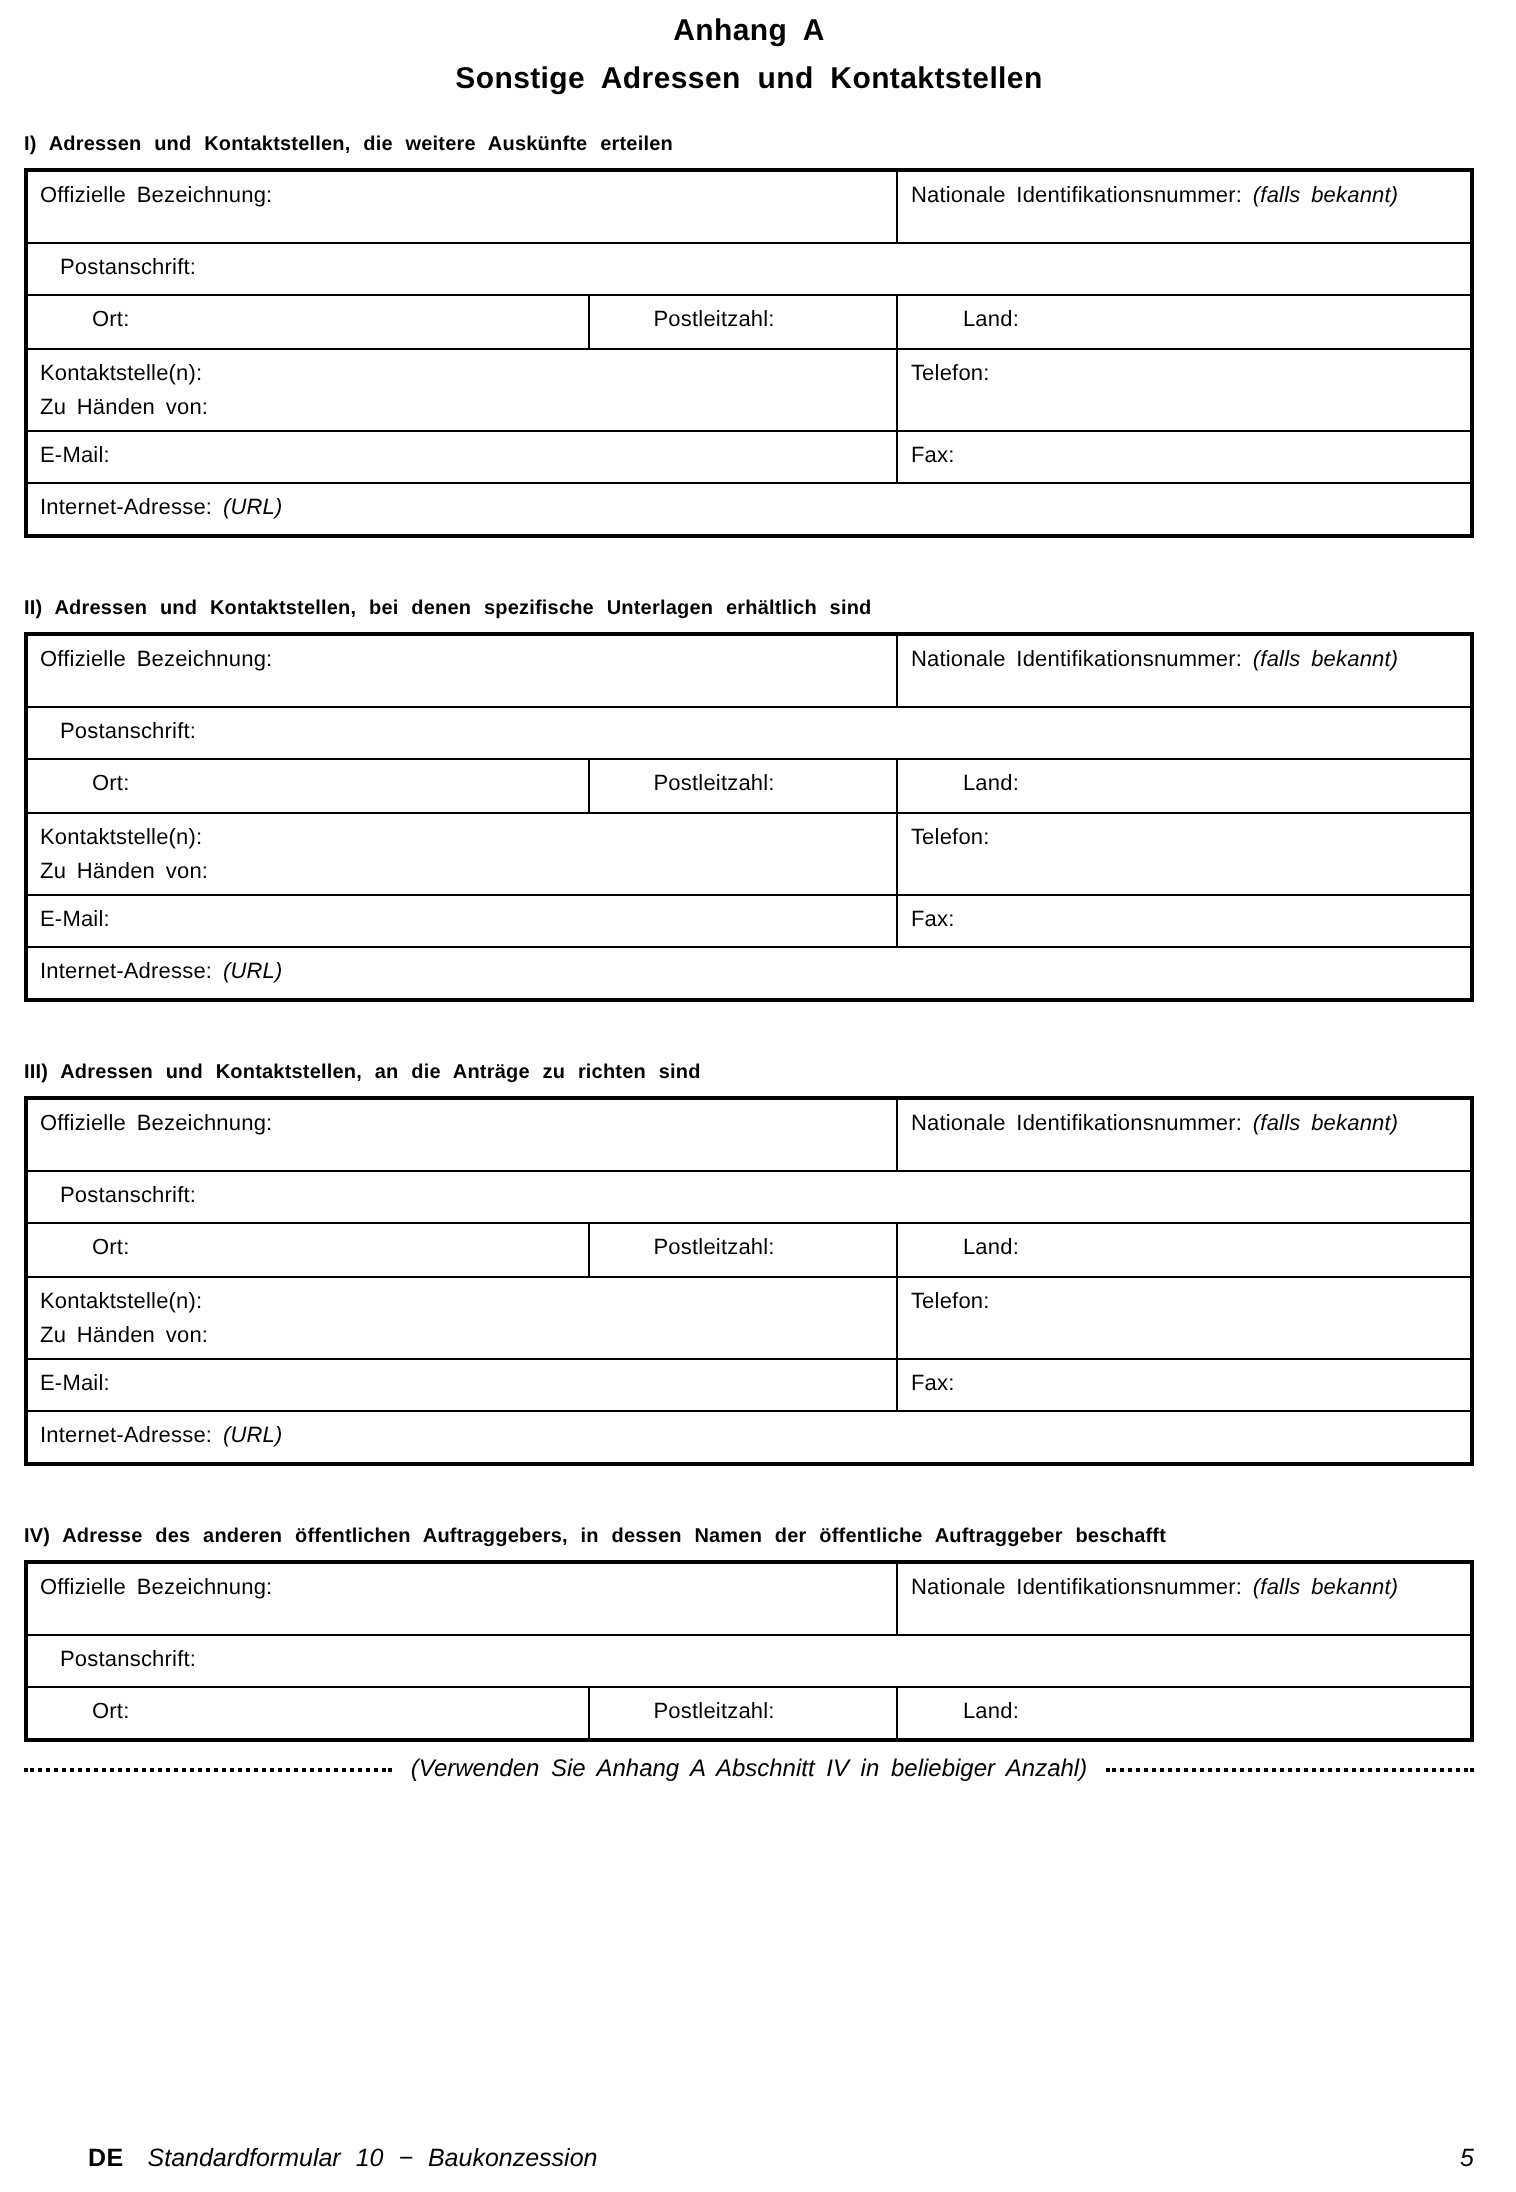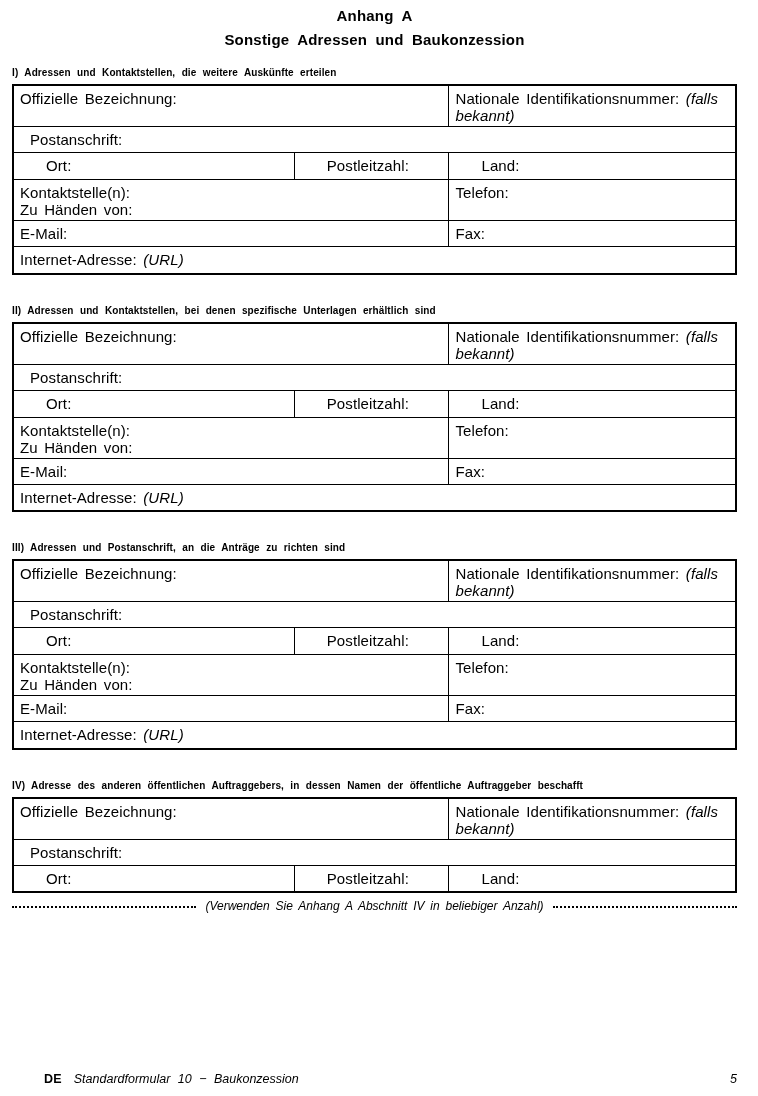--- a/index.html
+++ b/index.html
@@ -40,21 +40,21 @@
     width: 725px;
     border-collapse: collapse;
     border: 2px solid #000;
     table-layout: fixed;
     margin-bottom: 28px;
   }
   .form-table td {
     border: 1.5px solid #000;
     vertical-align: top;
     padding: 4px 6px 2px 6px;
-    font-size: 15px;
+    font-size: 11px;
     line-height: 17px;
     word-spacing: 2.2px;
     letter-spacing: .1px;
   }
   .col-a { width: 38.9%; }
   .col-b { width: 21.4%; }
   .col-c { width: 39.7%; }
   .r1 td { height: 36px; }
   .r2 td { height: 26px; padding-left: 16px; }
   .r3 td { height: 27px; padding-left: 32px; }
@@ -97,21 +97,21 @@
   .footer-left { display: flex; align-items: center; margin-left: 32px; }
   .lang { font-weight: bold; margin-right: 12px; letter-spacing: .2px; }
   .footer .it { word-spacing: 4px; }
 </style>
 </head>
 <body>
 
 <div class="page">
 
   <div class="title">Anhang A</div>
-  <div class="title subtitle">Sonstige Adressen und Baukonzession</div>
+  <div class="title subtitle">Sonstige Adressen und Kontaktstellen</div>
 
   <div>
     <div class="section-heading">I)  Adressen und Kontaktstellen, die weitere Auskünfte erteilen</div>
     <table class="form-table">
       <colgroup>
           <col class="col-a">
           <col class="col-b">
           <col class="col-c">
         </colgroup>
       <tbody>
@@ -178,21 +178,21 @@
         <td><span>Fax:</span></td>
       </tr>
       <tr class="r6">
         <td colspan="3"><span>Internet-Adresse:</span> <span class="it">(URL)</span></td>
       </tr>
     </tbody>
       </table>
   </div>
 
   <div>
-    <div class="section-heading">III)  Adressen und Postanschrift, an die Anträge zu richten sind</div>
+    <div class="section-heading">III)  Adressen und Kontaktstellen, an die Anträge zu richten sind</div>
     <table class="form-table">
       <colgroup>
           <col class="col-a">
           <col class="col-b">
           <col class="col-c">
         </colgroup>
       <tbody>
           <tr class="r1">
         <td colspan="2"><span>Offizielle Bezeichnung:</span></td>
         <td><span>Nationale Identifikationsnummer:</span> <span class="it">(falls bekannt)</span></td>

